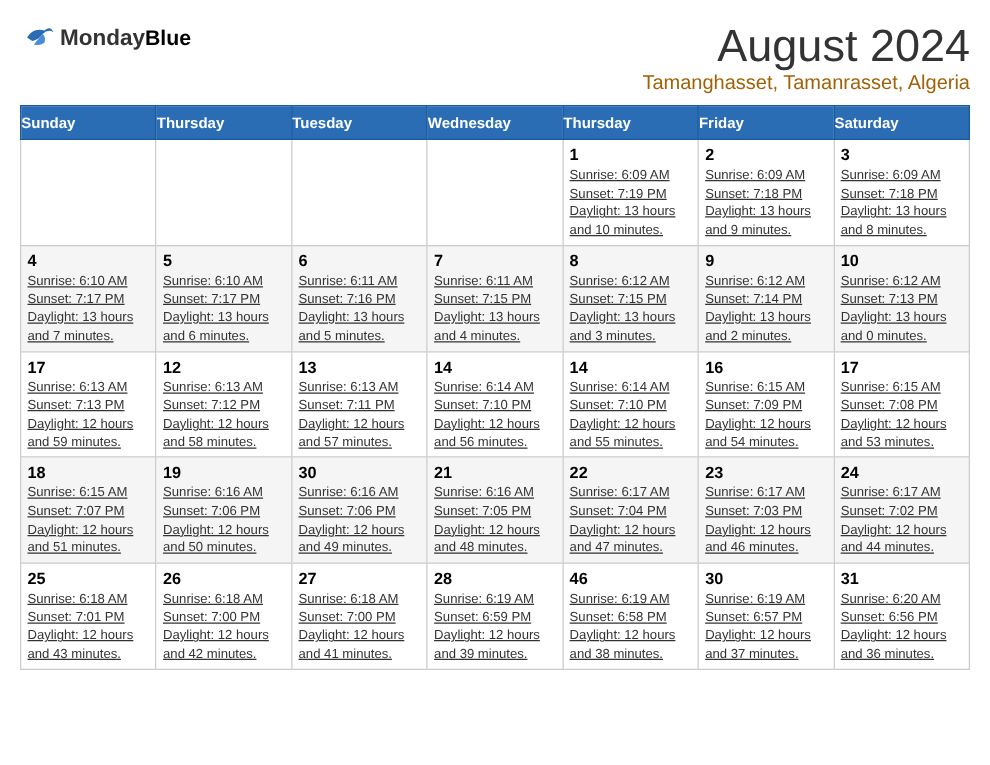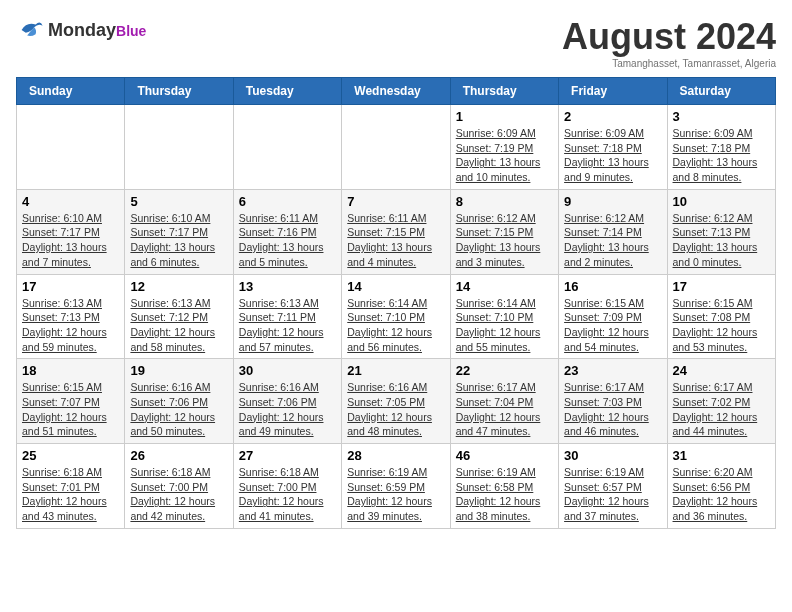--- a/index.html
+++ b/index.html
@@ -20,49 +20,49 @@
       display: flex;
       align-items: center;
       gap: 4px;
     }
     .logo-text-general {
       font-size: 18px;
       font-weight: bold;
       color: #333;
     }
     .logo-text-blue {
-      font-size: 14px;
+      font-size: 17px;
       font-weight: bold;
-      color: #a21caf;
+      color: #000000;
     }
     .logo-bird {
       width: 28px;
       height: 28px;
     }
     .title-area {
       text-align: right;
     }
     .main-title {
       font-size: 36px;
-      font-weight: bold;
+      font-weight: normal;
       color: #333;
     }
     .subtitle {
-      font-size: 10px;
-      color: #737373;
+      font-size: 16px;
+      color: #a16207;
     }
     table {
       width: 100%;
       border-collapse: collapse;
       font-size: 11px;
     }
     thead tr th {
       background-color: #2a6db5;
       color: #fff;
-      padding: 6px 12px;
+      padding: 6px 0;
       text-align: left;
       font-size: 12px;
       font-weight: bold;
       border: 1px solid #1a5a9a;
     }
     tbody tr td {
       border: 1px solid #ccc;
       padding: 4px 5px;
       vertical-align: top;
       width: calc(100% / 7);

